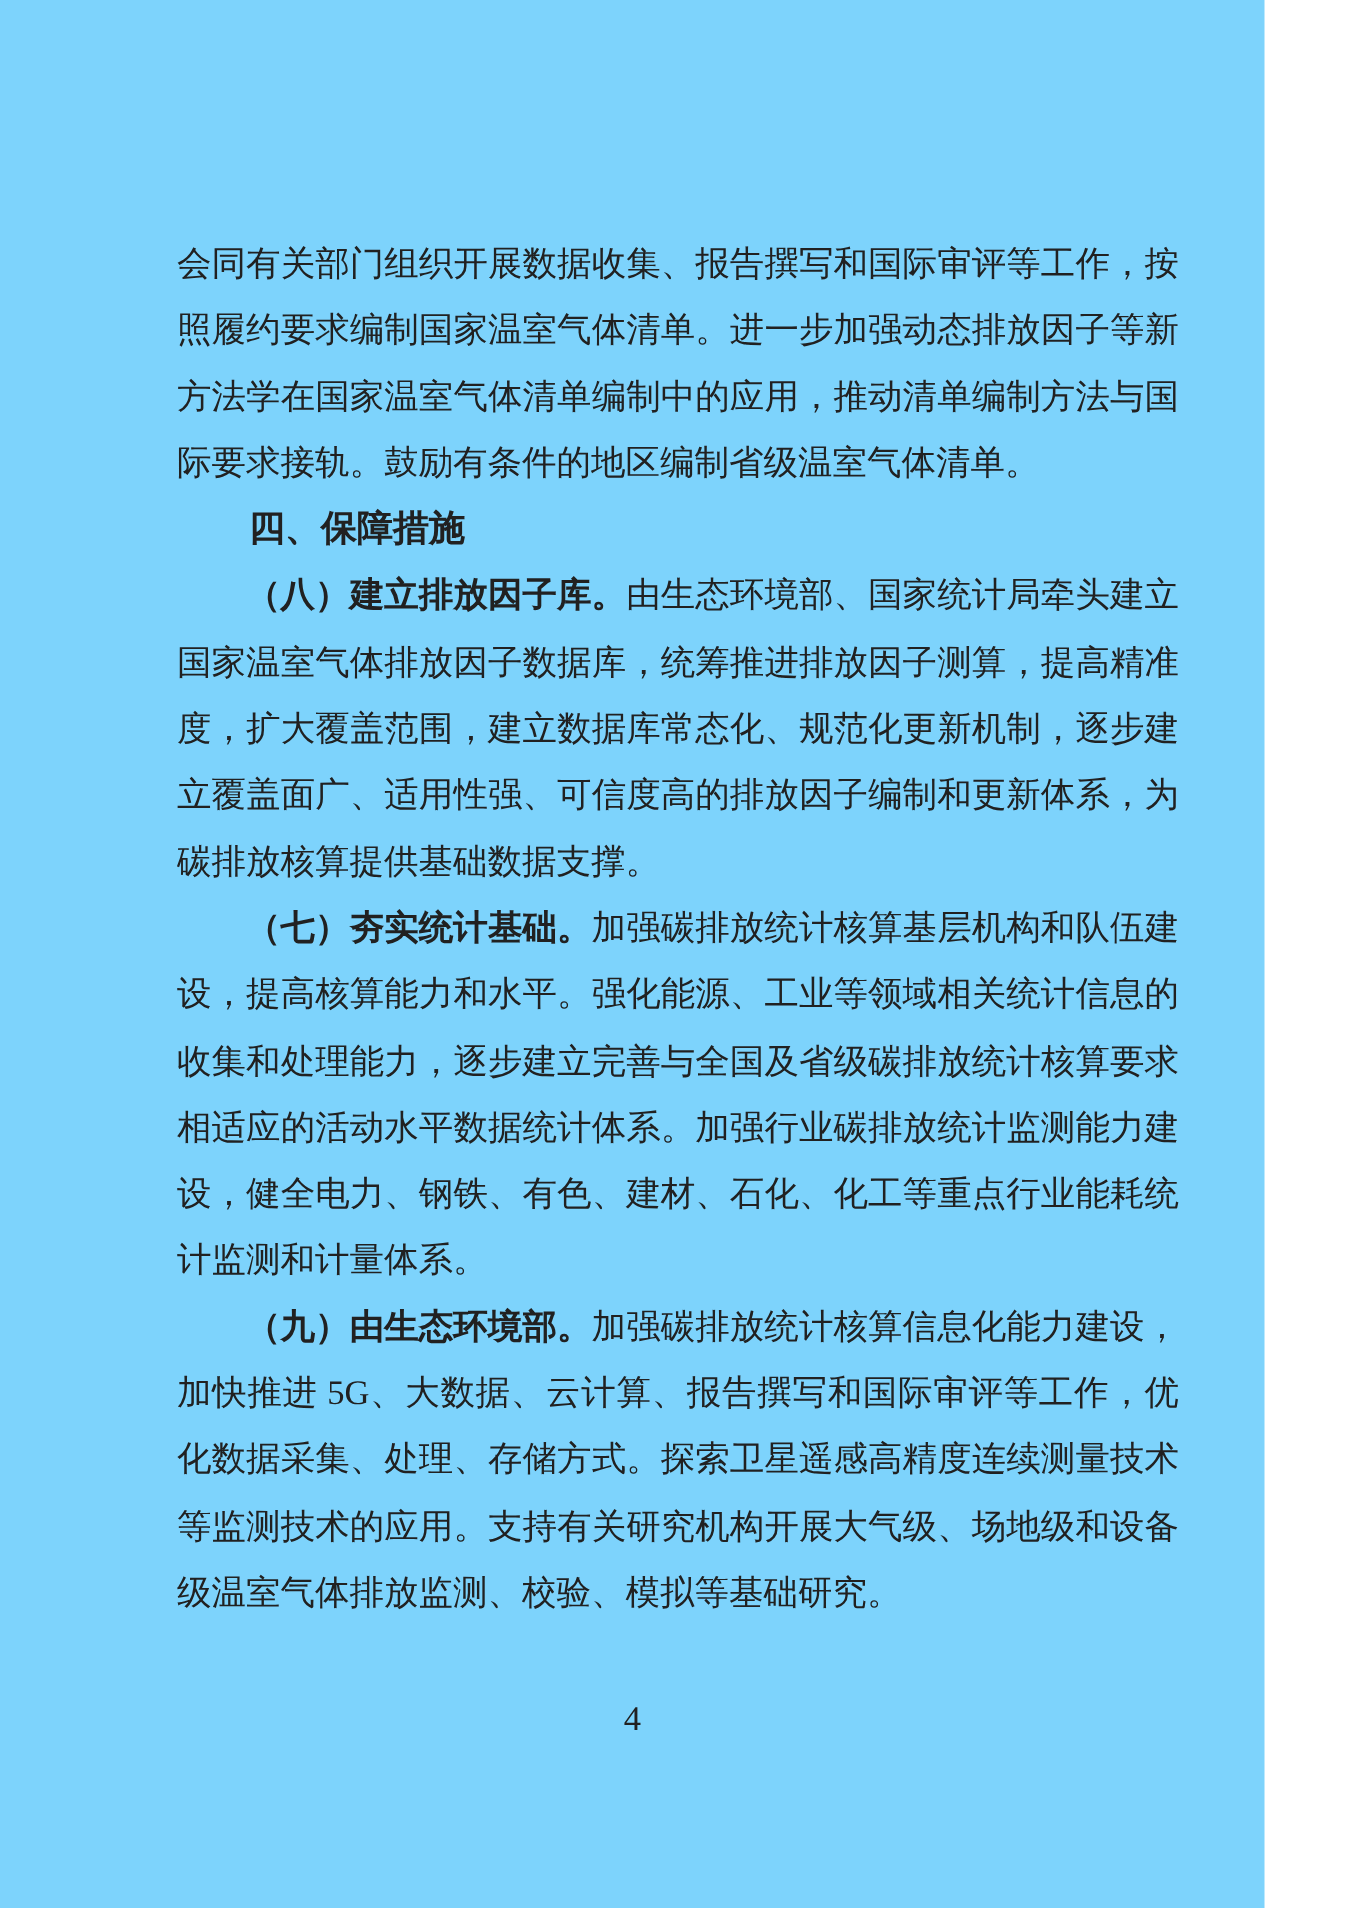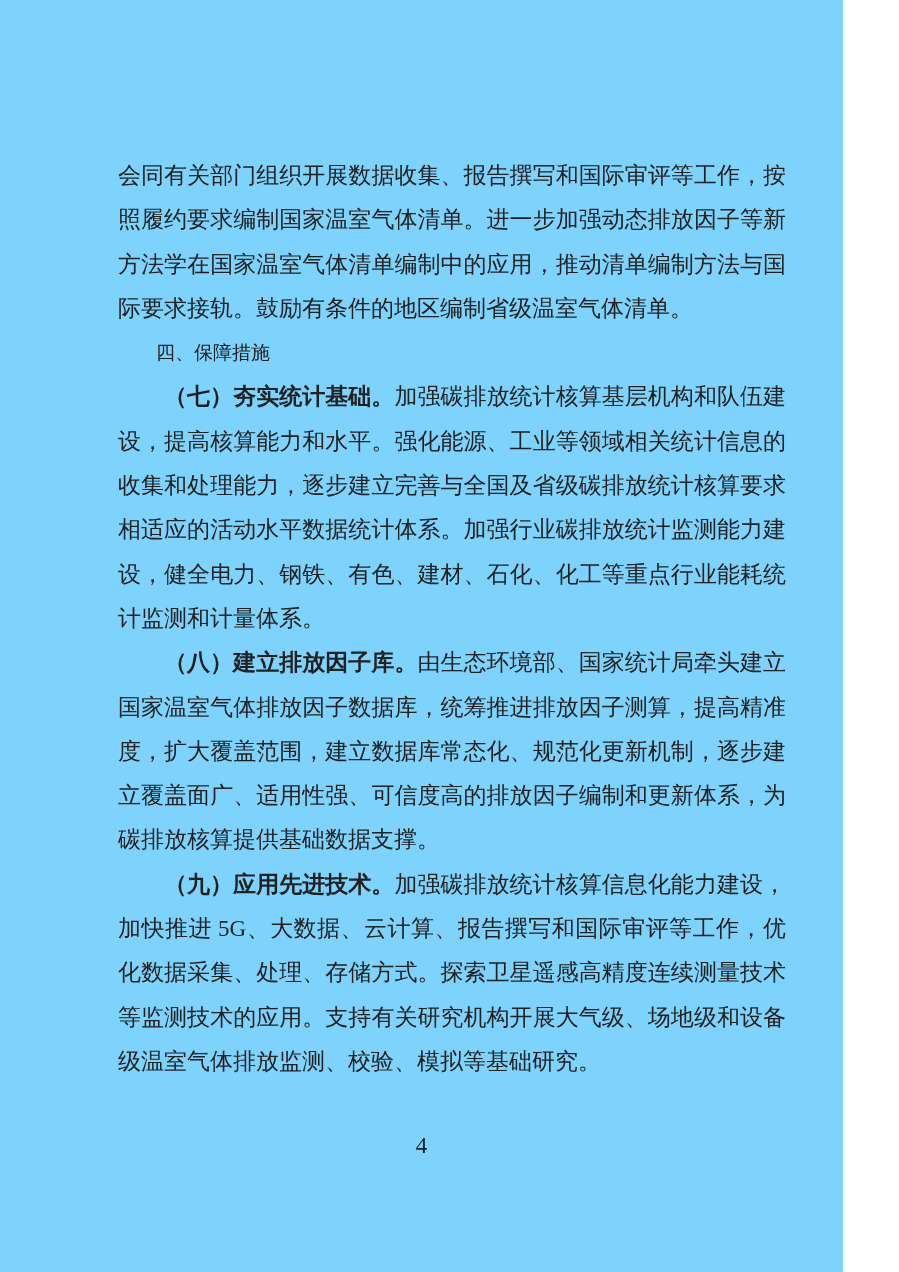--- a/index.html
+++ b/index.html
@@ -34,40 +34,40 @@
     text-indent: 2em;
   }
   .para.no-indent {
     text-indent: 0;
   }
   .para .lead {
     font-weight: 700;
   }
   .heading {
     text-indent: 2em;
-    font-weight: 400;
+    font-weight: 700;
     font-family: "Liberation Sans", "DejaVu Sans", sans-serif;
-    font-size: 19px;
+    font-size: 24px;
   }
   .page-number {
     position: absolute;
     left: 0;
     right: 0;
     top: 1132px;
     text-align: center;
     font-size: 23px;
     line-height: 28px;
     color: #212121;
   }
 </style>
 </head>
 <body>
 
 <div class="page">
   <main class="content">
       <p class="para no-indent"><span>会同有关部门组织开展数据收集、报告撰写和国际审评等工作，按照履约要求编制国家温室气体清单。进一步加强动态排放因子等新方法学在国家温室气体清单编制中的应用，推动清单编制方法与国际要求接轨。鼓励有条件的地区编制省级温室气体清单。</span></p>
       <p class="heading"><span>四、保障措施</span></p>
+      <p class="para"><span class="lead">（八）建立排放因子库。</span><span>由生态环境部、国家统计局牵头建立国家温室气体排放因子数据库，统筹推进排放因子测算，提高精准度，扩大覆盖范围，建立数据库常态化、规范化更新机制，逐步建立覆盖面广、适用性强、可信度高的排放因子编制和更新体系，为碳排放核算提供基础数据支撑。</span></p>
       <p class="para"><span class="lead">（七）夯实统计基础。</span><span>加强碳排放统计核算基层机构和队伍建设，提高核算能力和水平。强化能源、工业等领域相关统计信息的收集和处理能力，逐步建立完善与全国及省级碳排放统计核算要求相适应的活动水平数据统计体系。加强行业碳排放统计监测能力建设，健全电力、钢铁、有色、建材、石化、化工等重点行业能耗统计监测和计量体系。</span></p>
-      <p class="para"><span class="lead">（八）建立排放因子库。</span><span>由生态环境部、国家统计局牵头建立国家温室气体排放因子数据库，统筹推进排放因子测算，提高精准度，扩大覆盖范围，建立数据库常态化、规范化更新机制，逐步建立覆盖面广、适用性强、可信度高的排放因子编制和更新体系，为碳排放核算提供基础数据支撑。</span></p>
-      <p class="para"><span class="lead">（九）应用先进技术。</span><span>加强碳排放统计核算信息化能力建设，加快推进 5G、大数据、云计算、报告撰写和国际审评等工作，优化数据采集、处理、存储方式。探索卫星遥感高精度连续测量技术等监测技术的应用。支持有关研究机构开展大气级、场地级和设备级温室气体排放监测、校验、模拟等基础研究。</span></p>
+      <p class="para"><span class="lead">（九）由生态环境部。</span><span>加强碳排放统计核算信息化能力建设，加快推进 5G、大数据、云计算、报告撰写和国际审评等工作，优化数据采集、处理、存储方式。探索卫星遥感高精度连续测量技术等监测技术的应用。支持有关研究机构开展大气级、场地级和设备级温室气体排放监测、校验、模拟等基础研究。</span></p>
     </main>
   <div class="page-number">4</div>
 </div>
 
 </body></html>

